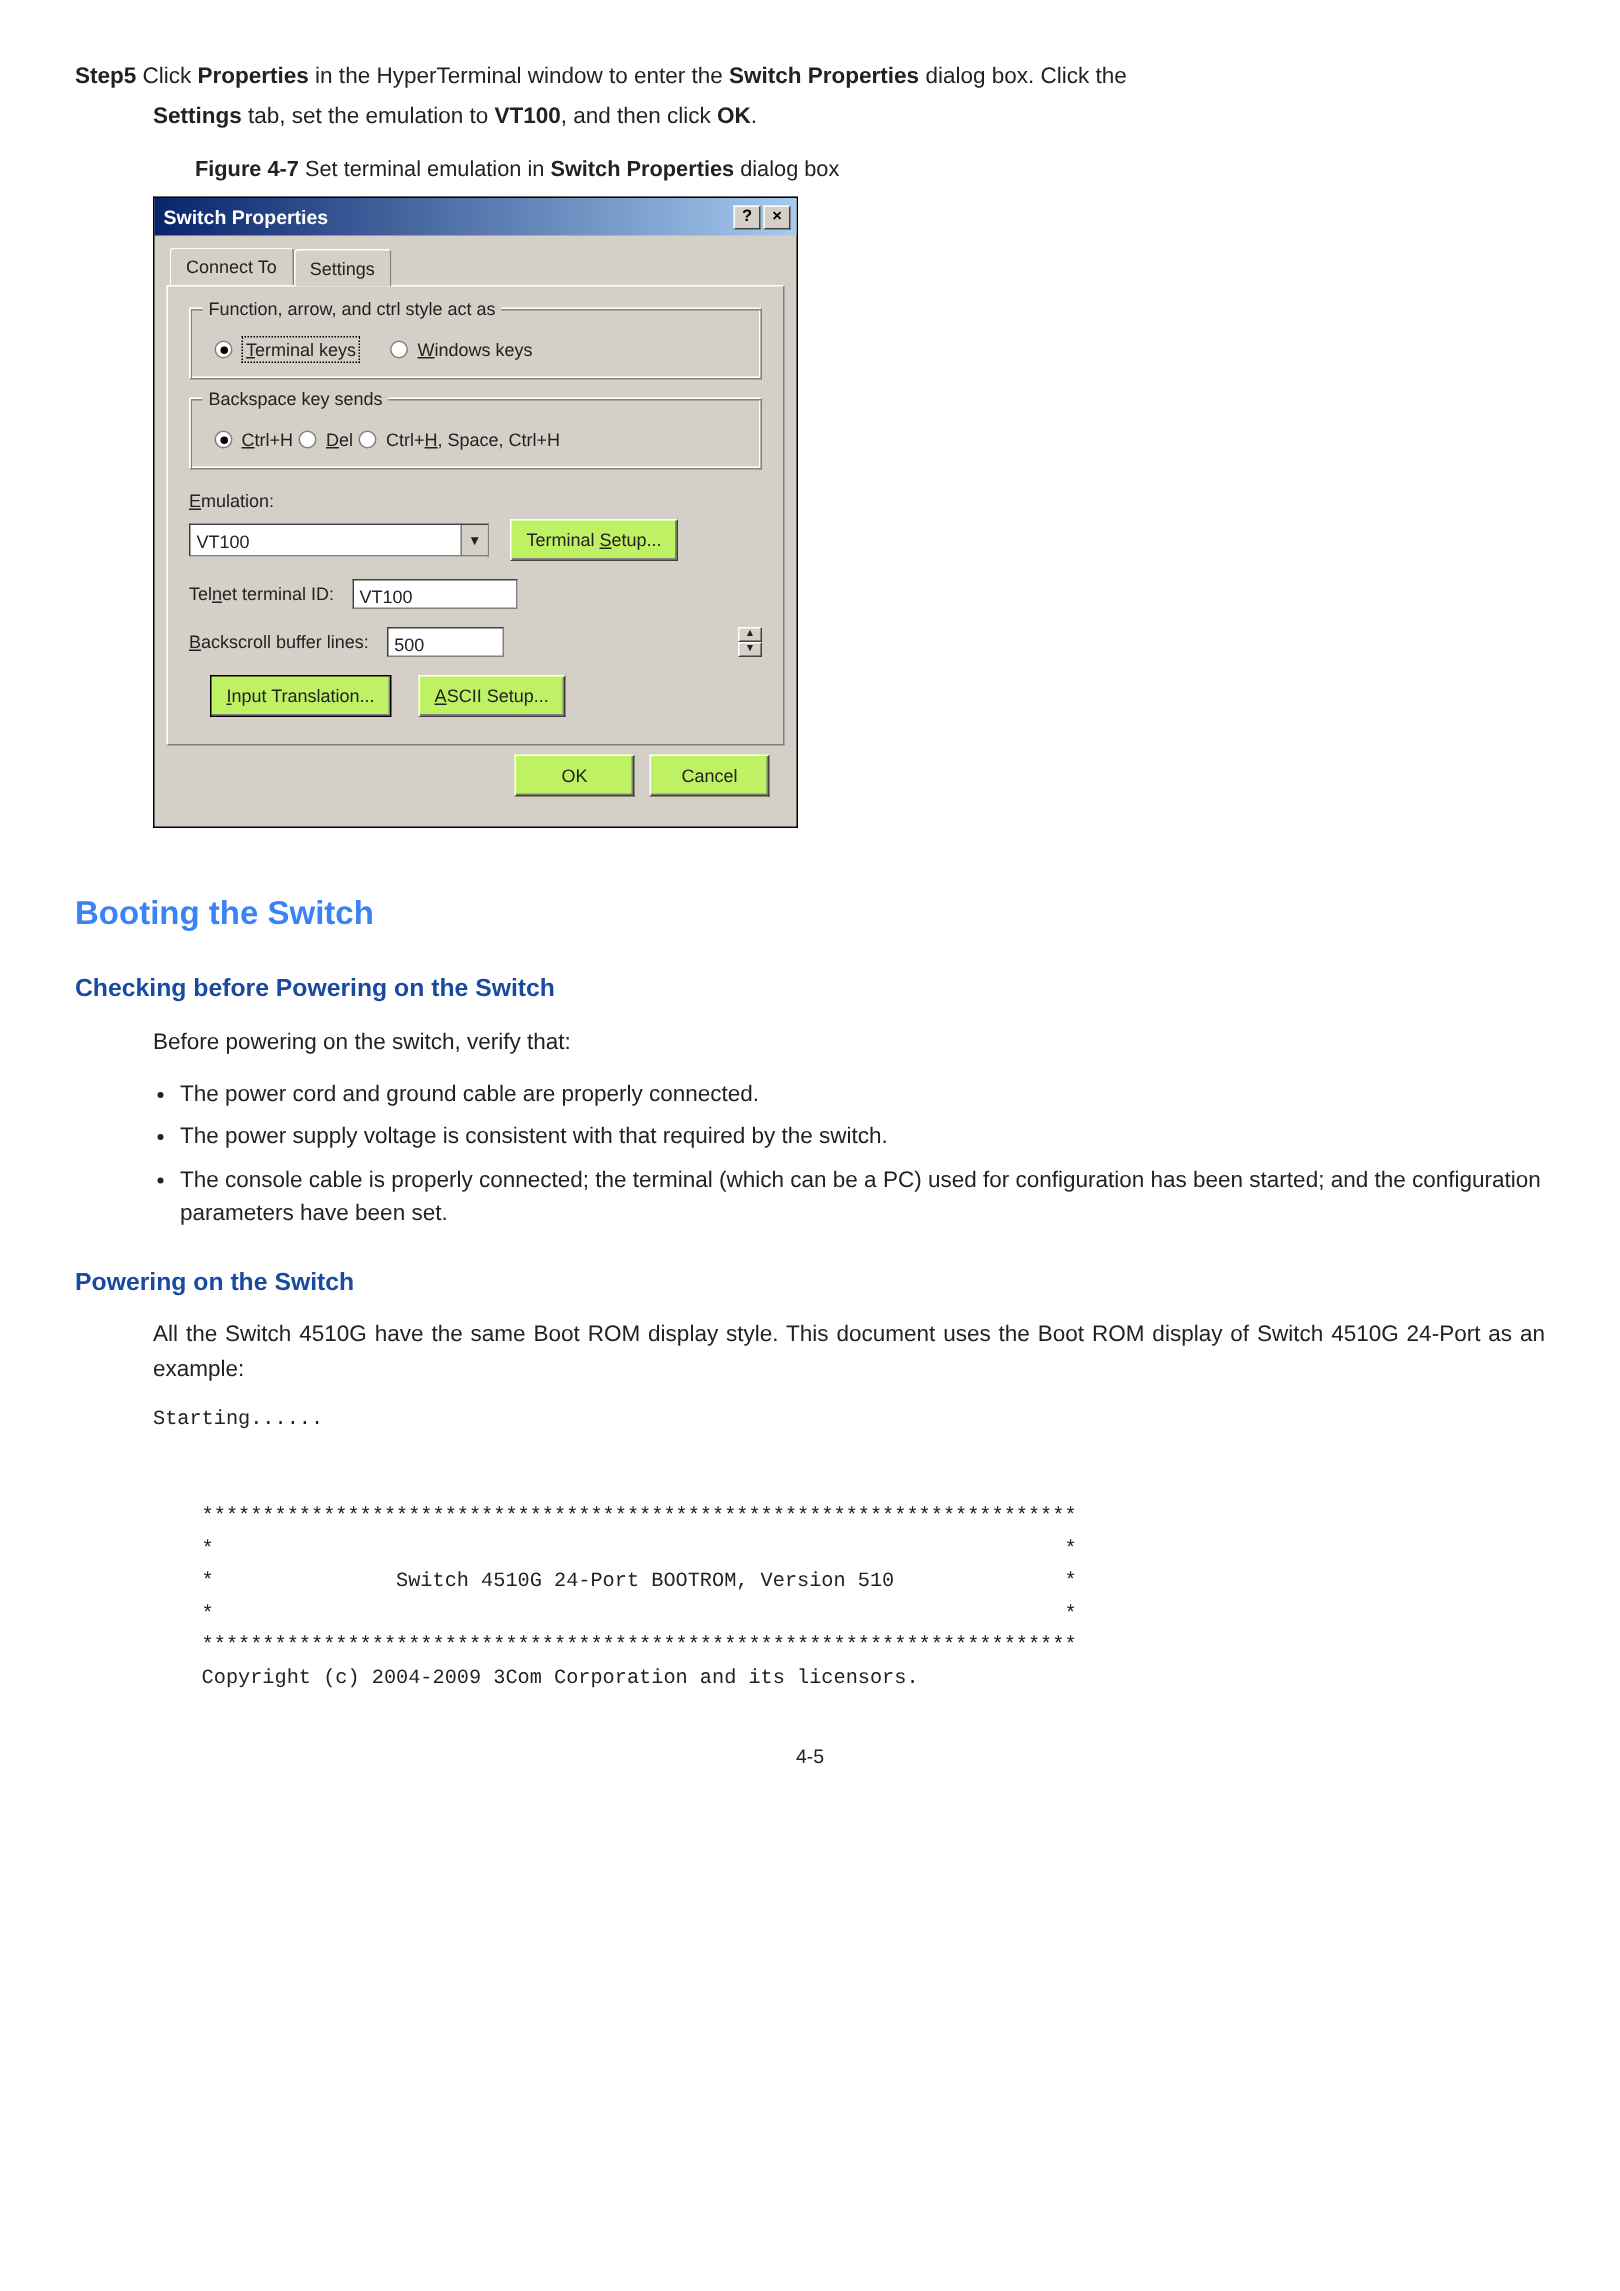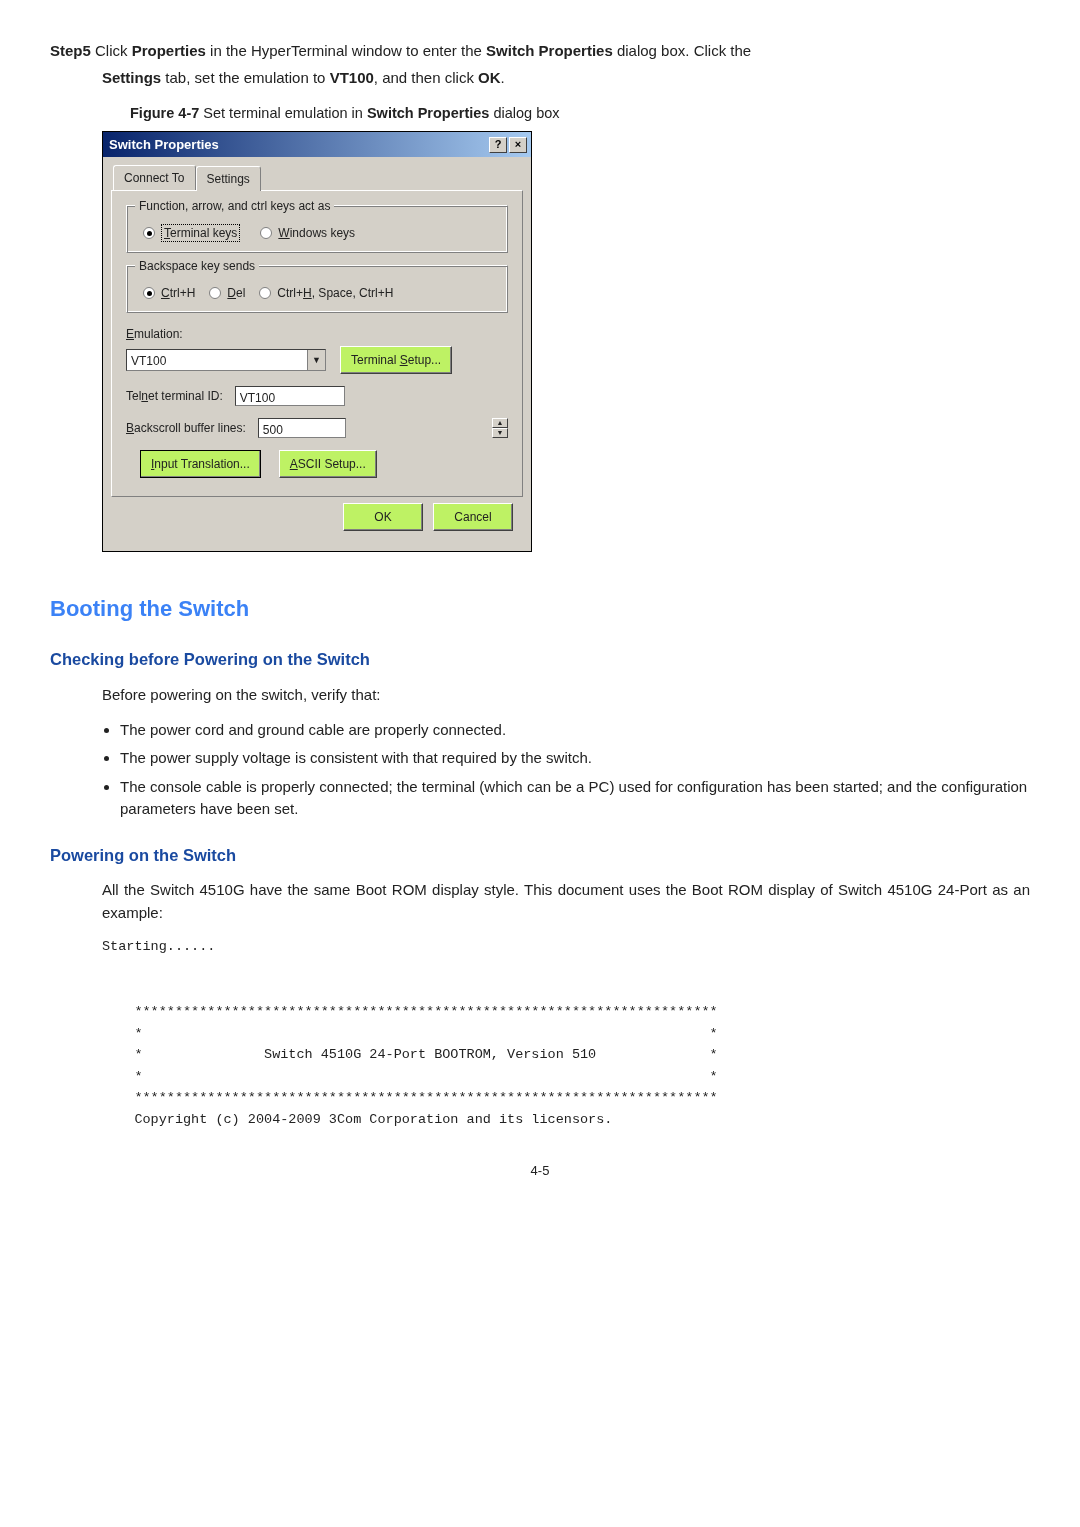--- a/index.html
+++ b/index.html
@@ -87,21 +87,21 @@
     position: relative;
   }
   .groupbox-title {
     position: absolute;
     top: -9px; left: 8px;
     background: #d4d0c8;
     padding: 0 4px;
     font-size: 12px;
   }
   .radio-row { display: flex; gap: 20px; align-items: center; font-size: 12px; padding-left: 4px; }
-  .radio-row.tight { gap: 14px; }
+  .radio-row.tight { gap: 4px; }
   .radio { display: flex; align-items: center; gap: 6px; cursor: pointer; }
   .radio-dot {
     width: 12px; height: 12px; border: 1px solid #808080;
     border-radius: 50%; background: #fff;
     display: flex; align-items: center; justify-content: center;
   }
   .radio-dot.checked::after {
     content: ""; width: 5px; height: 5px; background: #000; border-radius: 50%;
   }
   .underline { text-decoration: underline; }
@@ -200,21 +200,21 @@
     <span class="tb-btn">×</span>
   </div>
   <div class="tabs-area">
     <div class="tab-bar">
       <div class="tab">Connect To</div>
       <div class="tab active">Settings</div>
     </div>
     <div class="tab-panel">
 
       <div class="groupbox">
-        <div class="groupbox-title">Function, arrow, and ctrl keys act as</div>
+        <div class="groupbox-title">Function, arrow, and ctrl style act as</div>
         <div class="radio-row">
           <div class="radio">
             <span class="radio-dot checked"></span>
             <span><span class="dotted-box"><span class="underline">T</span><span>erminal keys</span></span></span>
           </div>
           <div class="radio">
             <span class="radio-dot"></span>
             <span><span class="underline">W</span><span>indows keys</span></span>
           </div>
         </div>
@@ -250,21 +250,21 @@
       </div>
 
       <div class="inline-row">
         <span><span>Tel</span><span class="underline">n</span><span>et terminal ID:</span></span>
         <div class="text-input">VT100</div>
       </div>
 
       <div class="inline-row" style="justify-content: flex-start;">
         <span><span class="underline">B</span><span>ackscroll buffer lines:</span></span>
         <div class="spinner">
-          <div class="text-input" style="width:88px">500</div>
+          <div class="text-input" style="width:78px">500</div>
         </div>
         <div style="flex:1"></div>
         <div class="spin-btns">
           <div class="spin-btn">▲</div>
           <div class="spin-btn">▼</div>
         </div>
       </div>
 
 
       <div class="btn-row-inner">

